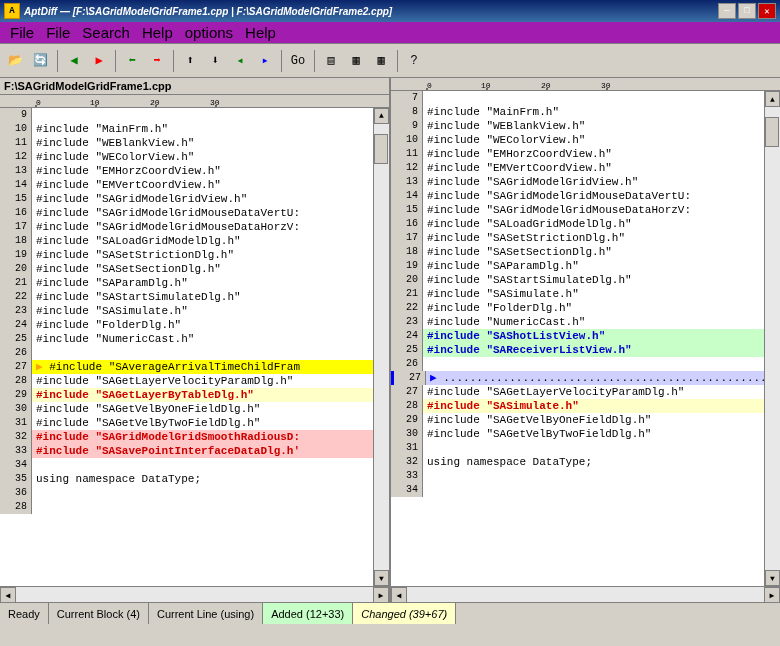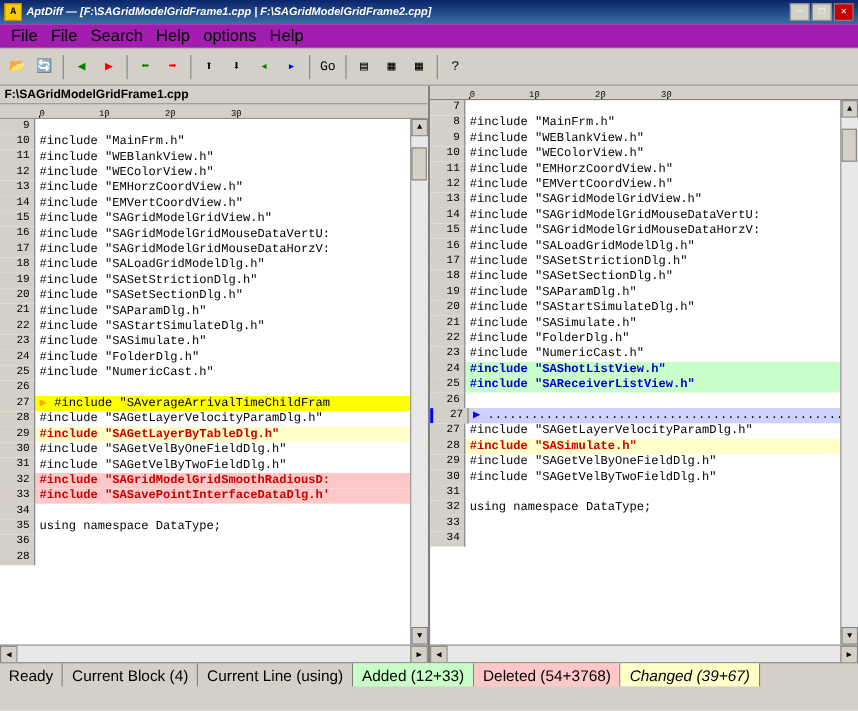--- a/index.html
+++ b/index.html
@@ -231,21 +231,21 @@
     }
 
     
     .status-bar {
       height: 22px;
       background: #d4d0c8;
       border-top: 1px solid #808080;
       display: flex;
       align-items: center;
       font-family: 'Tahoma', sans-serif;
-      font-size: 14px;
+      font-size: 11px;
     }
     .status-item {
       padding: 0 8px;
       border-right: 1px solid #808080;
       height: 100%;
       display: flex;
       align-items: center;
     }
     .status-item.added { background: #c8ffc8; }
     .status-item.deleted { background: #ffc8c8; }
@@ -643,15 +643,14 @@
     </div>
   </div>
 
 </div>
 
 <div class="status-bar">
   <div class="status-item">Ready</div>
   <div class="status-item">Current Block (4)</div>
   <div class="status-item">Current Line (using)</div>
   <div class="status-item added">Added (12+33)</div>
-  <div class="status-item deleted">Deleted (54+3768)</div>
   <div class="status-item changed">Changed (39+67)</div>
 </div>
 
 </body></html>

